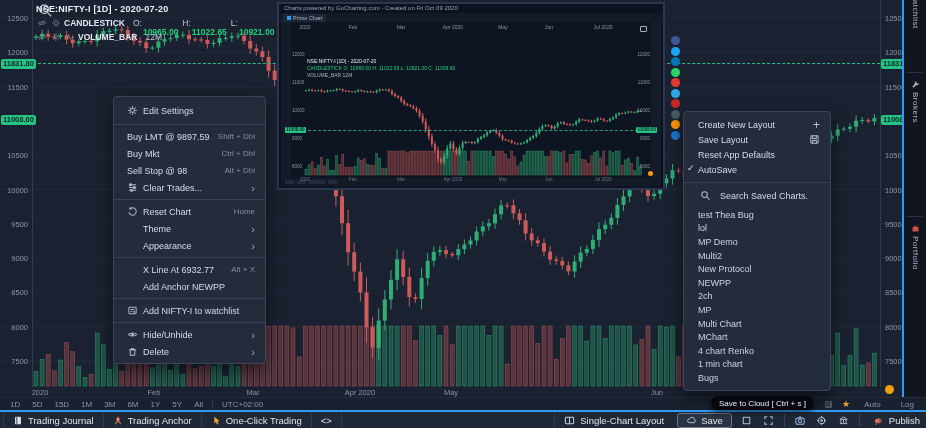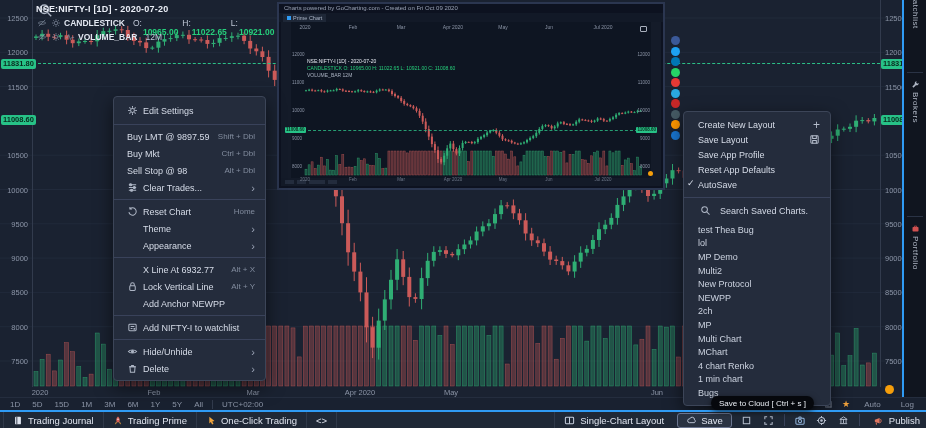--- a/index.html
+++ b/index.html
@@ -1096,30 +1096,20 @@
           <span class="cm-chev">›</span>
         </div>
       </div>
       <div class="cm-group">
         <div class="cm-row">
           <span class="cm-ico"></span>
           <span class="cm-label">X Line At 6932.77</span>
           <span class="cm-right">Alt + X</span>
         </div>
         <div class="cm-row">
-          <span class="cm-ico">
-            <svg width="11" height="11" viewBox="0 0 12 12" fill="none" stroke="#c6cedd" stroke-width="1.1">
-              <rect x="3" y="5.3" width="6" height="5" rx="1"></rect>
-              <path d="M4 5.3V4a2 2 0 0 1 4 0v1.3"></path>
-            </svg>
-          </span>
-          <span class="cm-label">Lock Vertical Line</span>
-          <span class="cm-right">Alt + Y</span>
-        </div>
-        <div class="cm-row">
           <span class="cm-ico"></span>
           <span class="cm-label">Add Anchor NEWPP</span>
         </div>
       </div>
       <div class="cm-group">
         <div class="cm-row">
           <span class="cm-ico">
             <svg width="11" height="11" viewBox="0 0 12 12" fill="none" stroke="#c6cedd" stroke-width="1.1">
               <rect x="2" y="2.5" width="8" height="7" rx="1"></rect>
               <path d="M4 5h4M4 7h2M8 6.5v2M7 7.5h2"></path>
@@ -1159,23 +1149,20 @@
           <span class="lm-right lm-plus">+</span>
         </div>
         <div class="lm-row">
           <span class="lm-label">Save Layout</span>
           <span class="lm-right">
             <svg width="11" height="11" viewBox="0 0 12 12" fill="none" stroke="#c6cedd" stroke-width="1.1">
               <rect x="2" y="2" width="8" height="8" rx="1"></rect>
               <path d="M4 2v2.8h4V2M4 10V7.2h4V10"></path>
             </svg>
           </span>
-        </div>
-        <div class="lm-row">
-          <span class="lm-label">Save App Profile</span>
         </div>
         <div class="lm-row">
           <span class="lm-label">Reset App Defaults</span>
         </div>
         <div class="lm-row">
           <span class="lm-check">✓</span>
           <span class="lm-label">AutoSave</span>
         </div>
       </div>
       <div class="lm-div"></div>
@@ -1261,21 +1248,21 @@
           <path d="M4.6 1.5v9" stroke="#1f2836" stroke-width="1"></path>
         </svg>
       <span>Trading Journal</span>
     </div>
     <div class="bb-btn">
       <svg width="10" height="11" viewBox="0 0 12 12">
         <path d="M6 1.2c1.9 1.3 2.5 3.8 1.8 5.9L6 8.6 4.2 7.1C3.5 5 4.1 2.5 6 1.2z" fill="#d85f57"></path>
         <path d="M4.2 7.6L3 10.4M7.8 7.6L9 10.4" stroke="#e8a13f" stroke-width="1.1" fill="none"></path>
         <circle cx="6" cy="4.4" r="0.9" fill="#f2f5fa"></circle>
         </svg>
-      <span>Trading Prime</span>
+      <span>Trading Anchor</span>
     </div>
     <div class="bb-btn">
       <svg width="10" height="11" viewBox="0 0 12 12">
         <path d="M4 1.5l6.2 5.1-2.7.5 1.5 2.9-1.7.9-1.5-3L4 9.7z" fill="#f0a43c"></path>
         </svg>
       <span>One-Click Trading</span>
     </div>
     <div class="bb-btn">
       <span>&lt;&gt;</span>
     </div>

